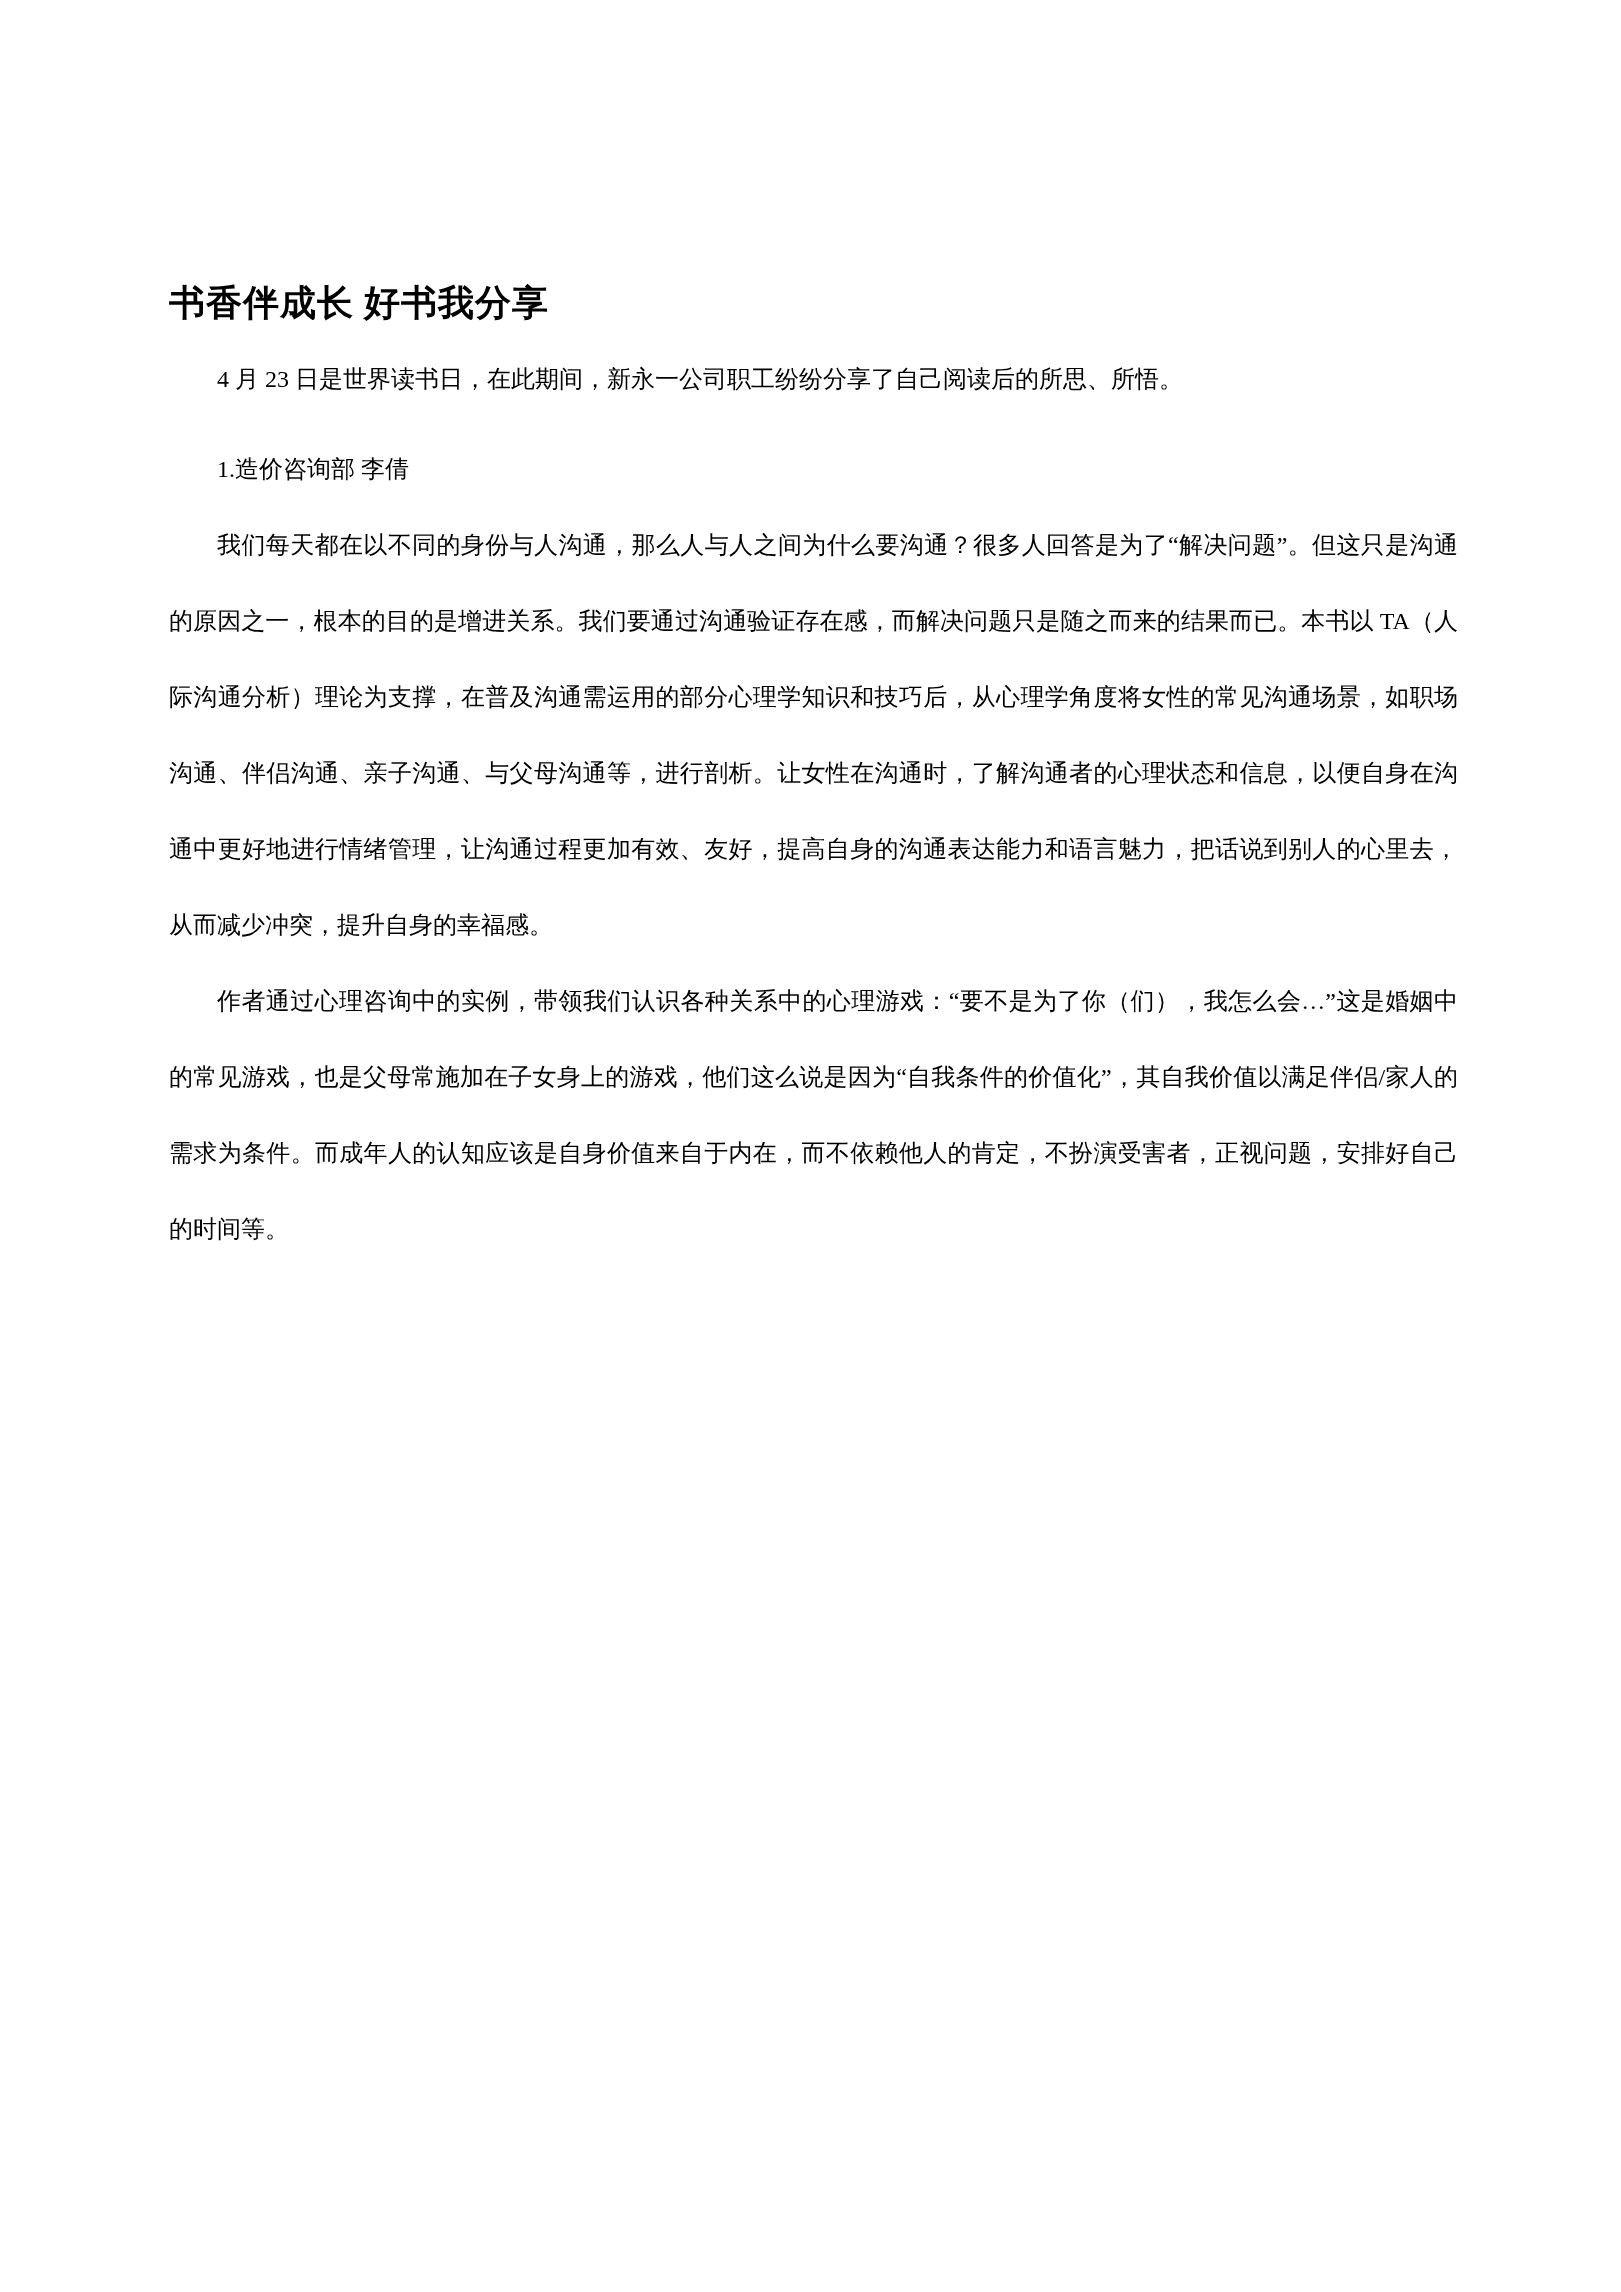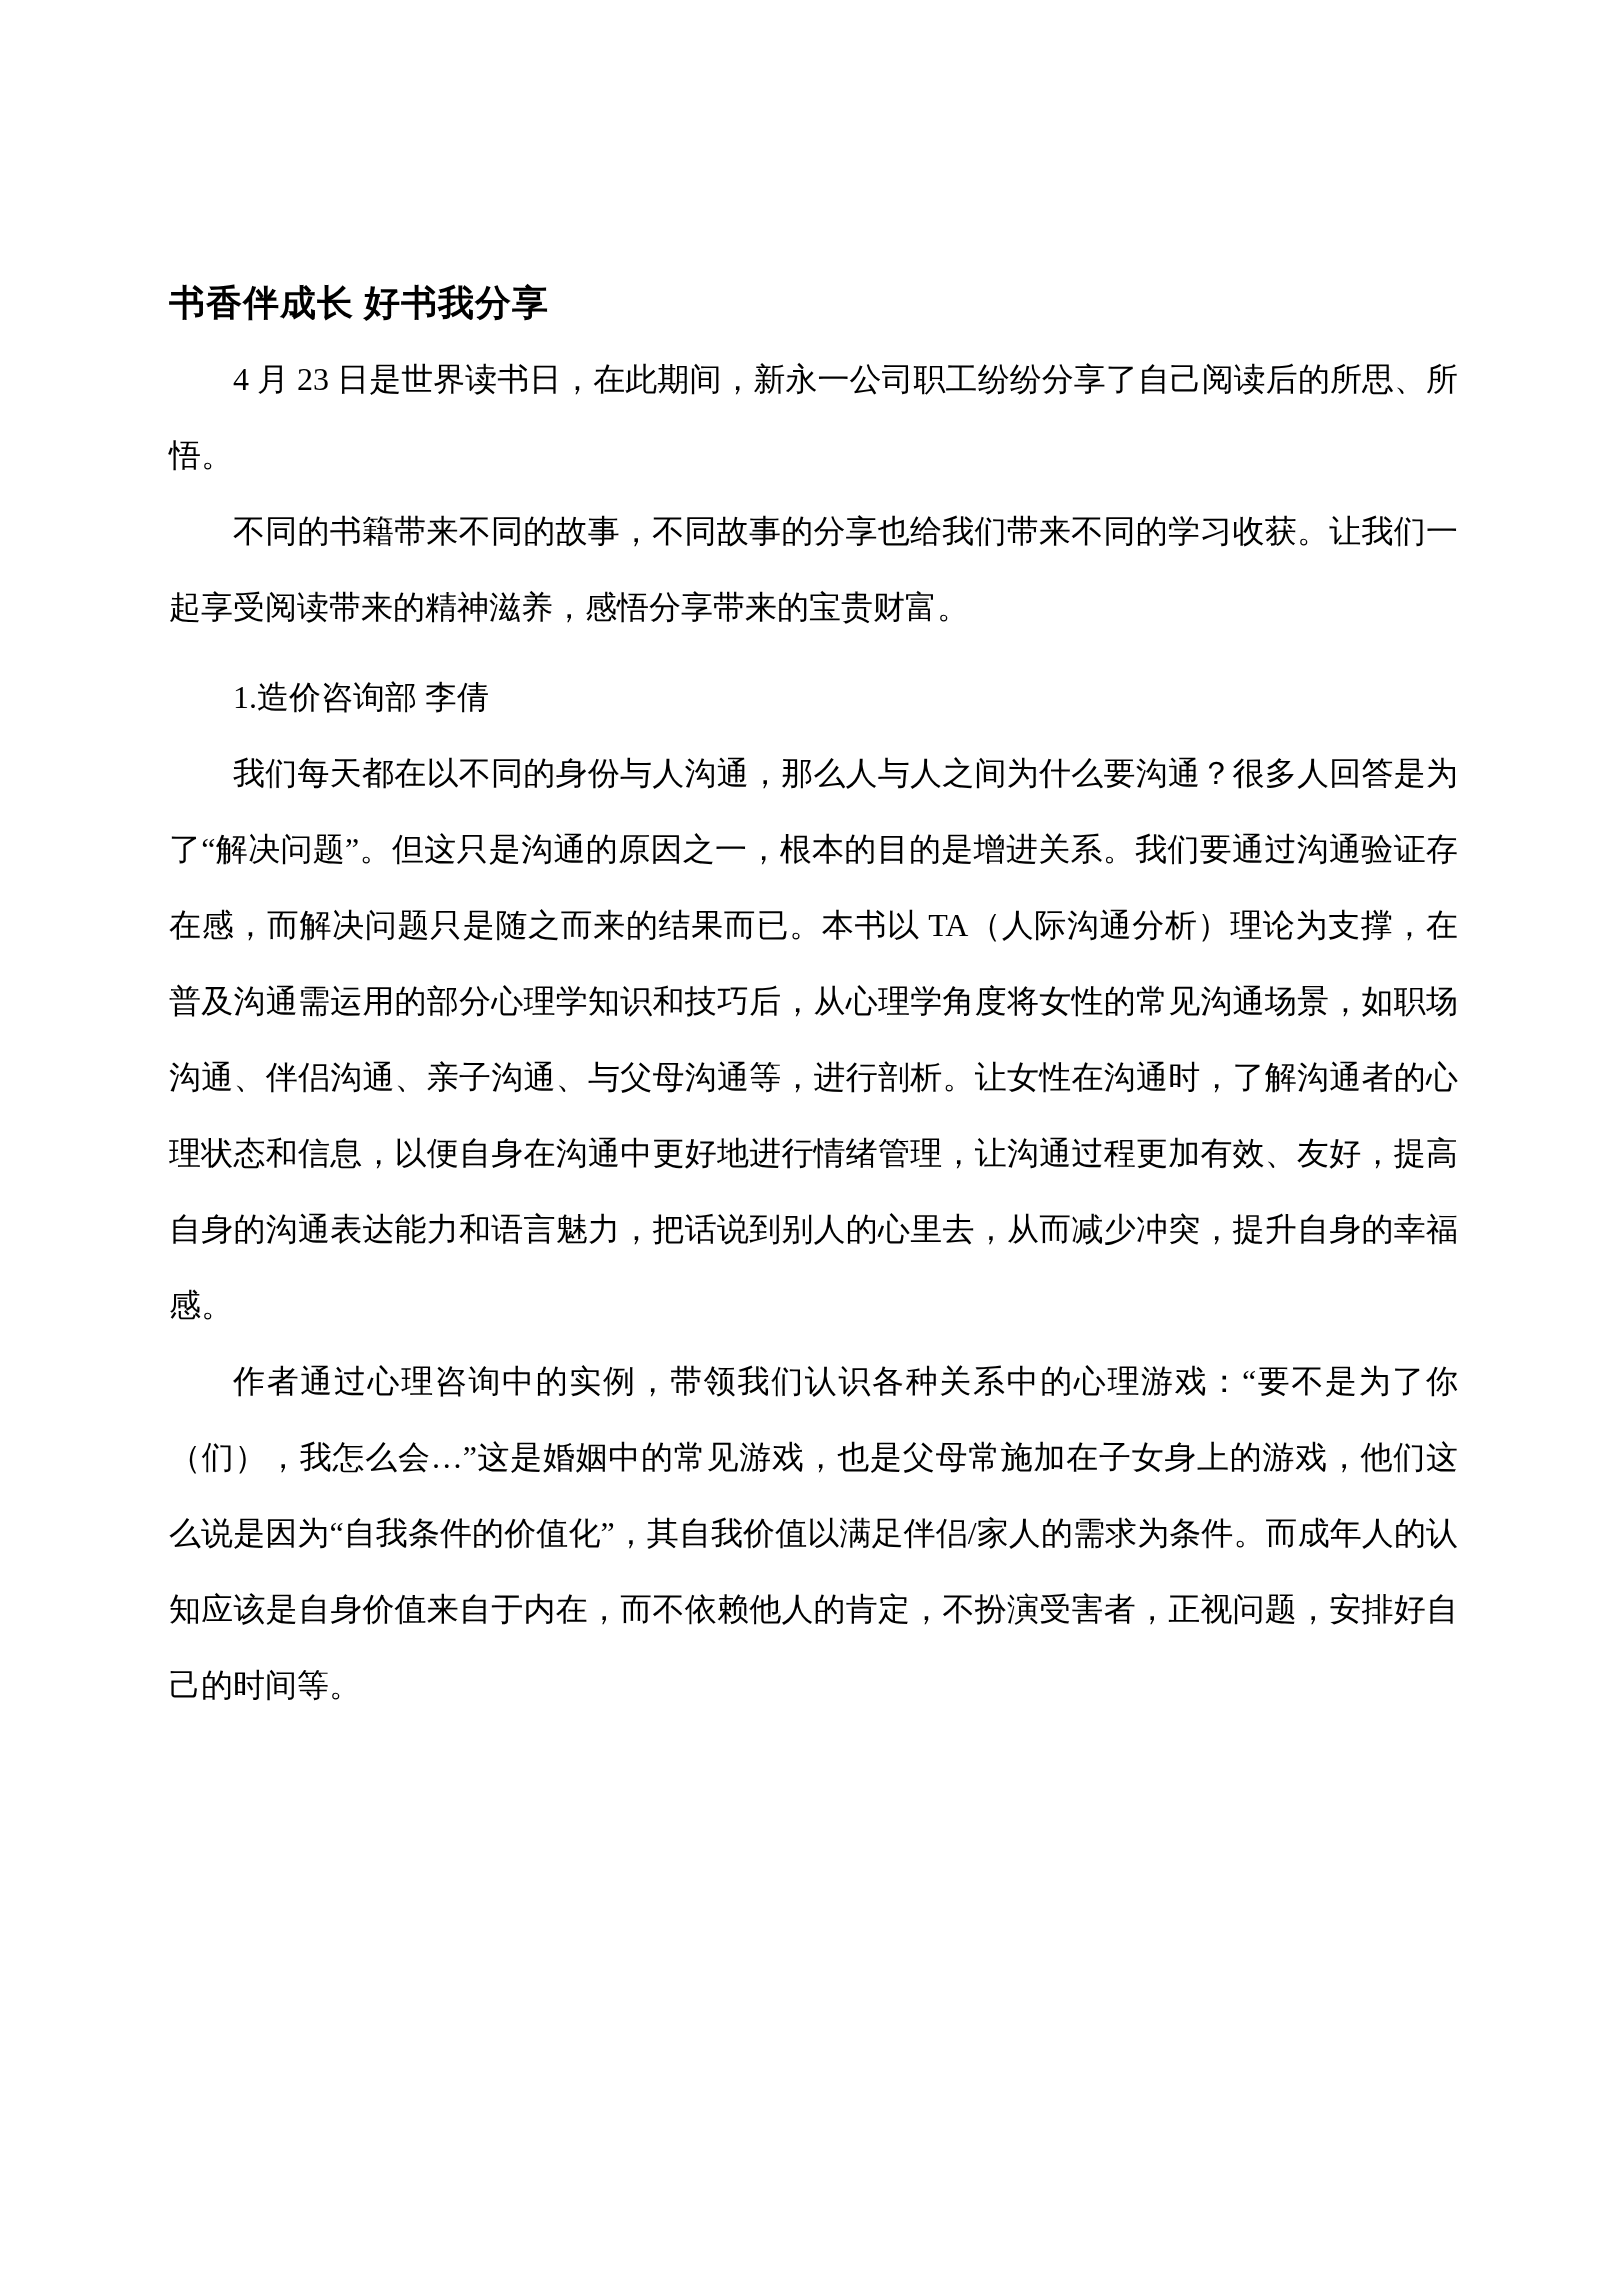--- a/index.html
+++ b/index.html
@@ -21,41 +21,40 @@
   .doc-title {
     margin: 0;
     font-size: 36px;
     font-weight: bold;
     line-height: 76px;
     letter-spacing: 1px;
     text-align: left;
   }
   .para {
     margin: 0;
-    font-size: 32px;
+    font-size: 24px;
     line-height: 76px;
     text-indent: 2em;
     text-align: justify;
     text-align-last: left;
     word-break: break-all;
   }
   .para.section-head {
     margin-top: 13.7px;
     text-align: right;
   }
 </style>
 </head>
 <body>
 
 <div class="page">
   <h1 class="doc-title">书香伴成长 好书我分享</h1>
 
   <p class="para">4 月 23 日是世界读书日，在此期间，新永一公司职工纷纷分享了自己阅读后的所思、所悟。</p>
 
-  <p class="para">不同的书籍带来不同的故事，不同故事的分享也给我们带来不同的学习收获。让我们一起享受阅读带来的精神滋养，感悟分享带来的宝贵财富。</p>
 
   <p class="para section-head">1.造价咨询部  李倩</p>
 
 
   <p class="para">我们每天都在以不同的身份与人沟通，那么人与人之间为什么要沟通？很多人回答是为了“解决问题”。但这只是沟通的原因之一，根本的目的是增进关系。我们要通过沟通验证存在感，而解决问题只是随之而来的结果而已。本书以 TA（人际沟通分析）理论为支撑，在普及沟通需运用的部分心理学知识和技巧后，从心理学角度将女性的常见沟通场景，如职场沟通、伴侣沟通、亲子沟通、与父母沟通等，进行剖析。让女性在沟通时，了解沟通者的心理状态和信息，以便自身在沟通中更好地进行情绪管理，让沟通过程更加有效、友好，提高自身的沟通表达能力和语言魅力，把话说到别人的心里去，从而减少冲突，提升自身的幸福感。</p>
 
   <p class="para">作者通过心理咨询中的实例，带领我们认识各种关系中的心理游戏：“要不是为了你（们），我怎么会…”这是婚姻中的常见游戏，也是父母常施加在子女身上的游戏，他们这么说是因为“自我条件的价值化”，其自我价值以满足伴侣/家人的需求为条件。而成年人的认知应该是自身价值来自于内在，而不依赖他人的肯定，不扮演受害者，正视问题，安排好自己的时间等。</p>
 </div>
 
 

